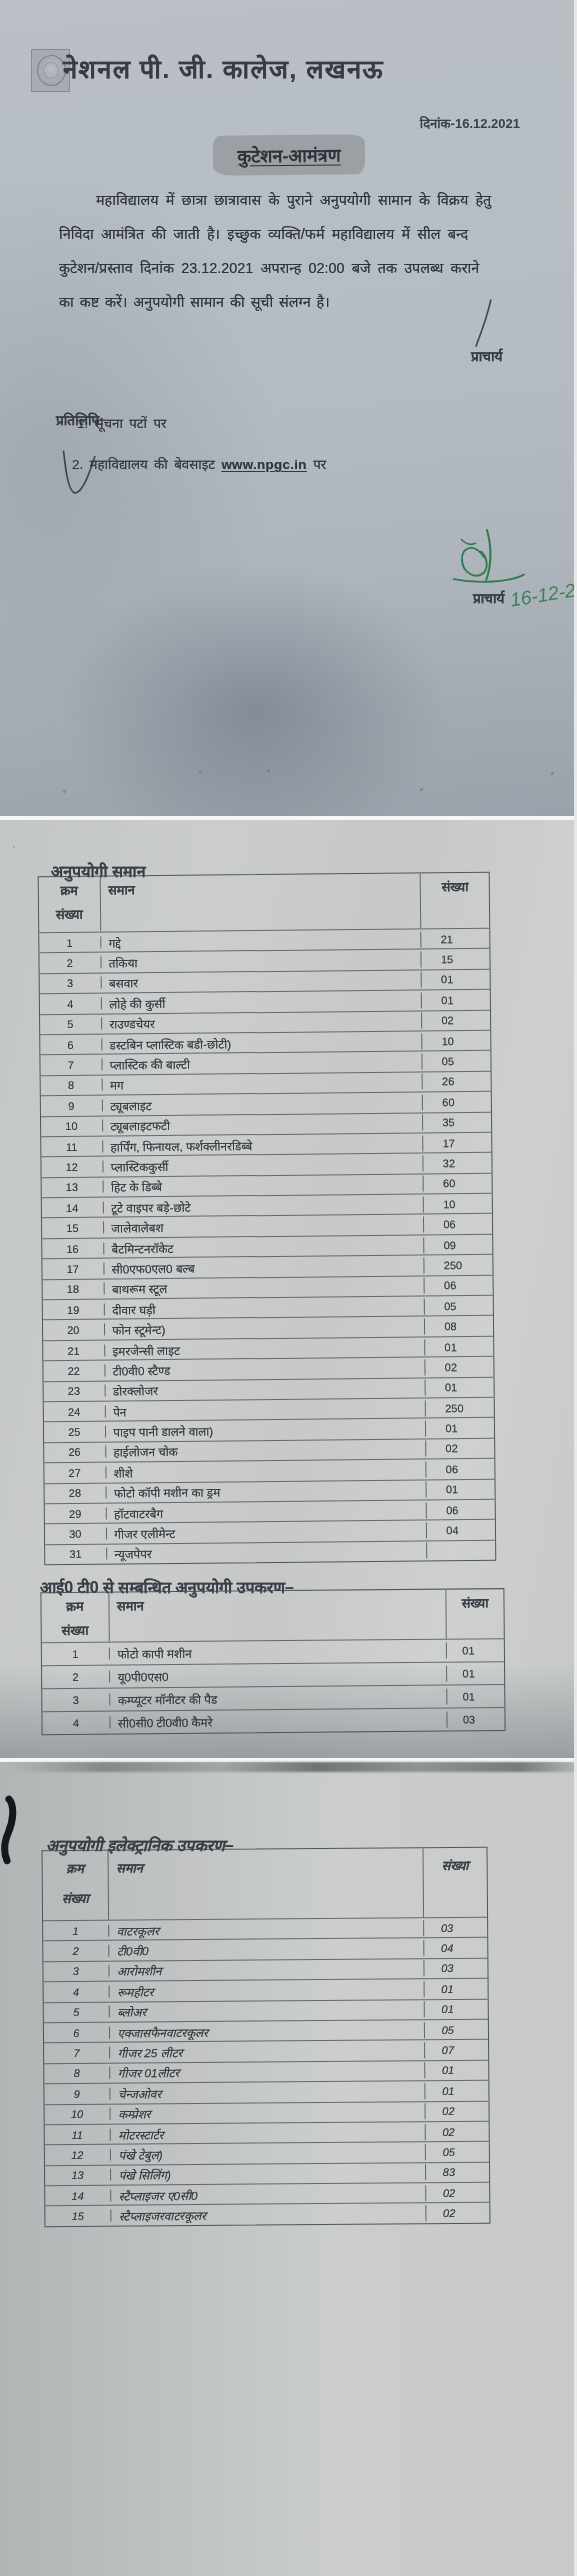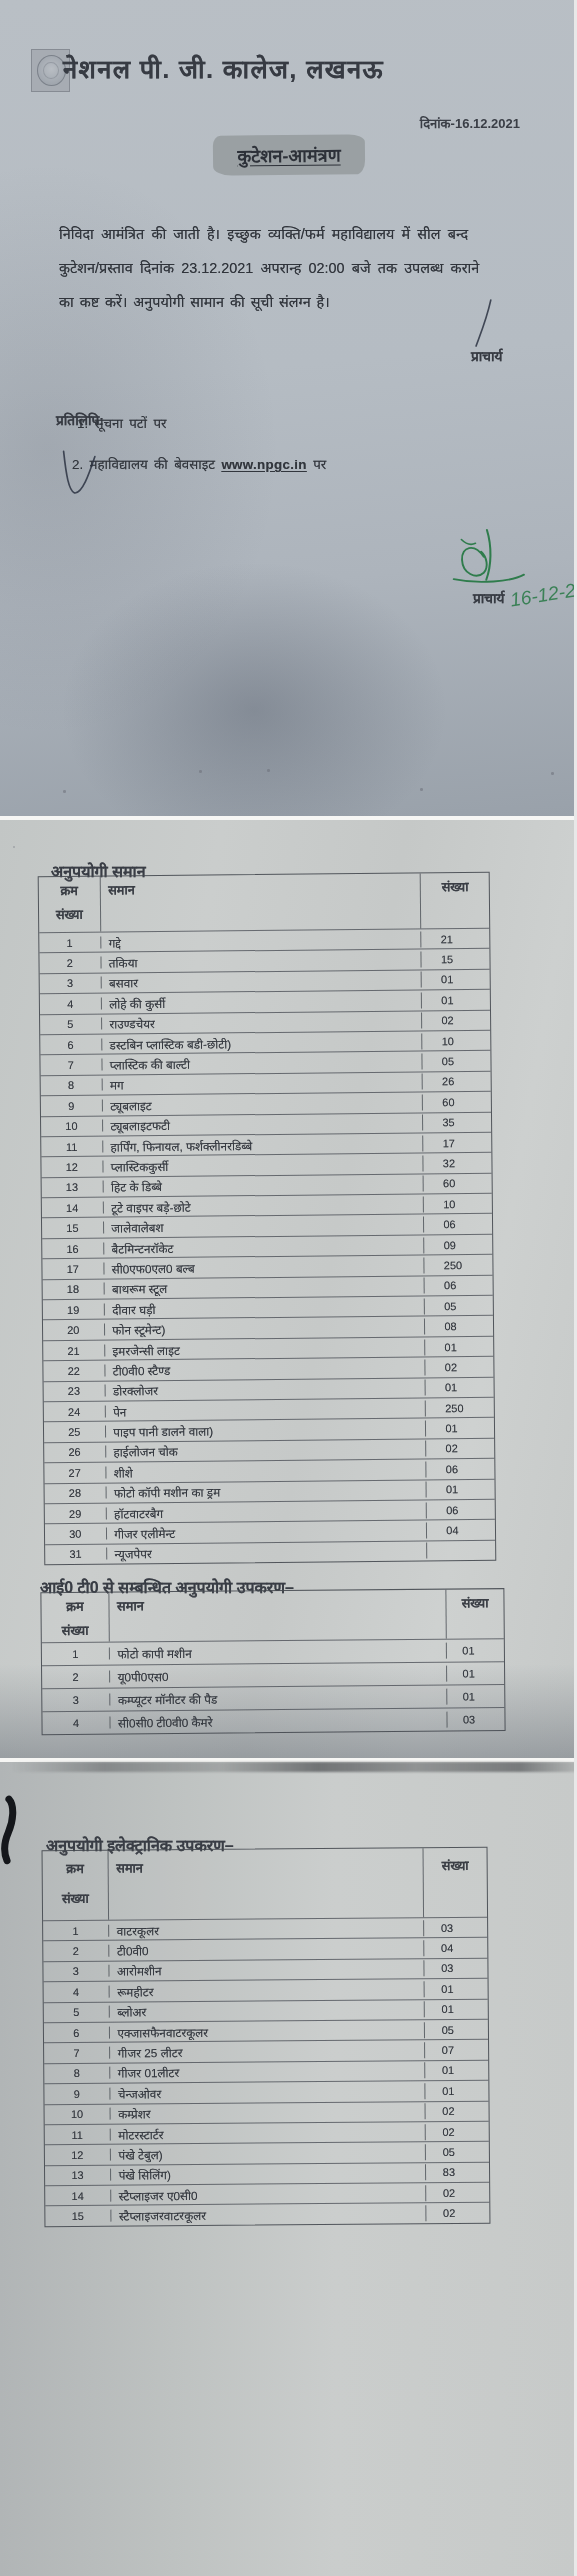--- a/index.html
+++ b/index.html
@@ -7,21 +7,21 @@
        font-family:"Liberation Sans","DejaVu Sans",sans-serif;color:#34383f;}
   .page{position:absolute;left:0;width:578px;}
   .p1{top:0;height:816px;background:
       radial-gradient(ellipse 275px 211px at 44% 87%, rgba(60,68,83,.30), rgba(60,68,83,0) 70%),
       radial-gradient(ellipse 332px 409px at 8% 55%, rgba(70,76,88,.16), rgba(70,76,88,0) 70%),
       linear-gradient(175deg,#b9bfc5 0%,#b5bcc3 45%,#adb4bc 70%,#99a1aa 100%);}
   .p2{top:820px;height:938px;background:
       linear-gradient(to bottom, rgba(90,98,108,0) 90%, rgba(88,96,106,.42) 100%),
       linear-gradient(100deg,#c2c6c5 0%,#cacdcc 30%,#c5c8c7 55%,#cdd0cf 78%,#c6c9c8 100%);}
   .p3{top:1762px;height:814px;background:
-      linear-gradient(to right,#b1b5b6 0%,#bec2c1 30%,#cacdcc 58%,#c7cac9 100%);}
+      linear-gradient(to right,#b1b5b6 0%,#bec2c1 30%,#cacdcc 58%,#c7cac9 100%); font-style: italic;}
   .smudge{position:absolute;top:0;left:0;width:578px;height:9.6px;filter:blur(1.3px);
       background:linear-gradient(to right, rgba(40,42,46,0) 2%, rgba(40,42,46,.35) 18%,
       rgba(40,42,46,.2) 38%, rgba(40,42,46,.55) 55%, rgba(40,42,46,.35) 72%,
       rgba(40,42,46,.5) 90%, rgba(40,42,46,.12) 100%);}
   .abs{position:absolute;}
   .nw{white-space:nowrap;}
   
   .logo{left:31px;top:49px;width:37px;height:41px;background:#a7acb3;border:0.6px solid #868b93;}
   .seal{position:absolute;left:4.5px;top:5.1px;width:27px;height:29px;border:1.3px solid #7b818a;border-radius:50%;
         background:radial-gradient(circle at 50% 45%, #b9bec4 0%, #9fa5ad 75%);}
@@ -103,20 +103,21 @@
     </div>
 
     <div class="abs title nw">नेशनल पी. जी. कालेज, लखनऊ</div>
 
     <div class="abs dateline nw">दिनांक-16.12.2021</div>
 
     <div class="abs stamp">
       <span>कुटेशन-आमंत्रण</span>
     </div>
 
+    <div class="abs body-line bl0 nw">महाविद्यालय में छात्रा छात्रावास के पुराने अनुपयोगी सामान के विक्रय हेतु</div>
     <div class="abs body-line bl1 nw">निविदा आमंत्रित की जाती है। इच्छुक व्यक्ति/फर्म महाविद्यालय में सील बन्द</div>
     <div class="abs body-line bl2 nw">कुटेशन/प्रस्ताव दिनांक 23.12.2021 अपरान्ह 02:00 बजे तक उपलब्ध कराने</div>
     <div class="abs body-line bl3 nw">का कष्ट करें। अनुपयोगी सामान की सूची संलग्न है।</div>
 
     <div class="abs lab sig1 nw">प्राचार्य</div>
 
     <div class="abs lab copyh nw">प्रतिलिपि:</div>
     <div class="abs copy copy1 nw">1. सूचना पटों पर</div>
 
     <div class="abs copy copy2 nw">

